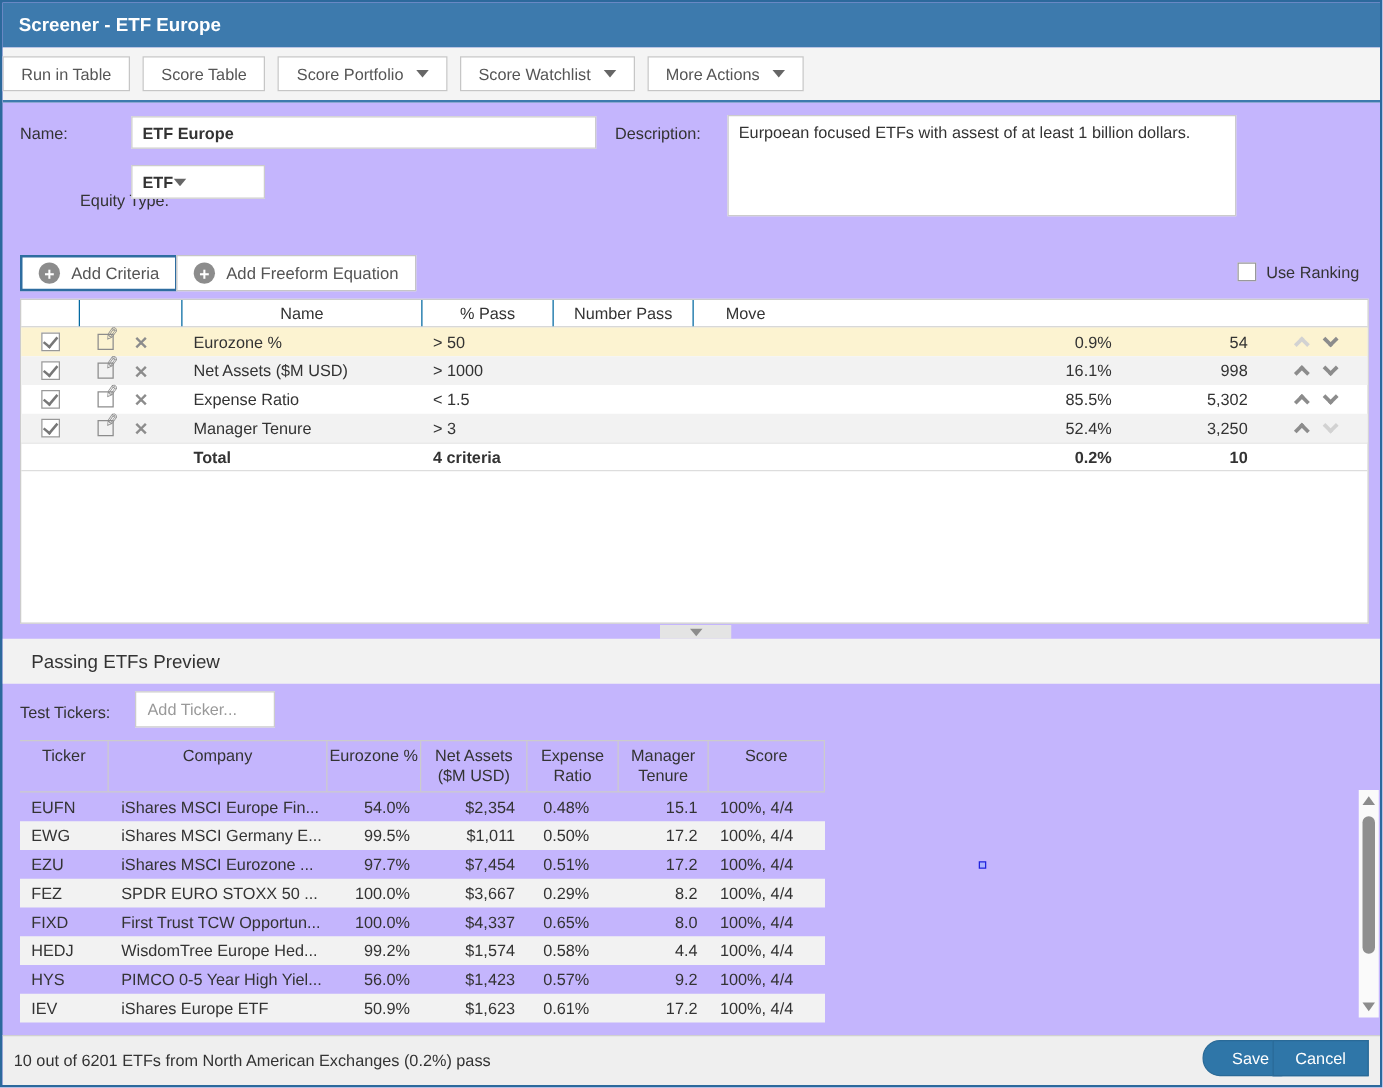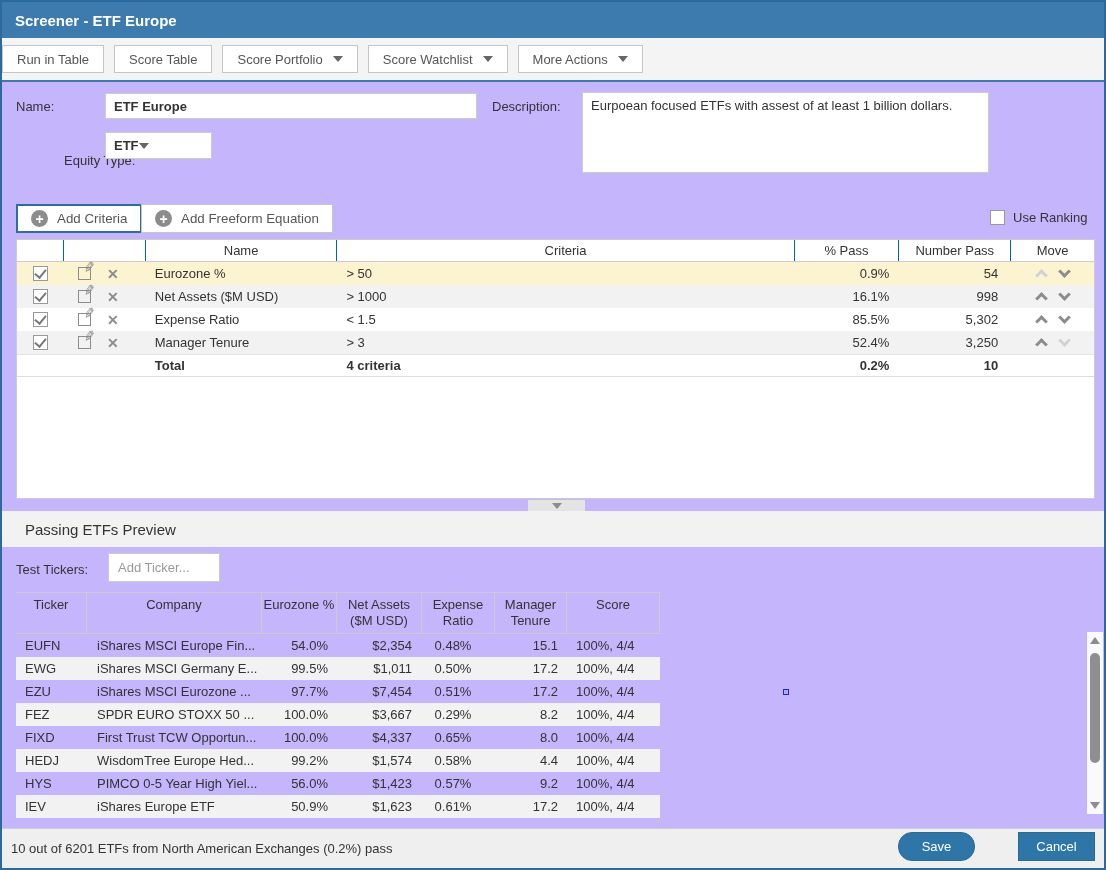--- a/index.html
+++ b/index.html
@@ -172,21 +172,21 @@
   
   .footer {
     left:0; top:826px; width:100%; height:40px; background:#efefef;
     border-top:1px solid #d0d0d0; display:flex; align-items:center; padding-left:9px;
   }
   .blue-btn {
     position:absolute; top:830px; width:77px; height:29px; background:#2f76a8;
     color:#fff; border:1px solid #2a6a97; font-size:13px; font-family:inherit;
     display:flex; align-items:center; justify-content:center; cursor:pointer;
   }
-  .save-btn { left:896px;border-radius:14px; }
+  .save-btn { left:960px;border-radius:14px; }
   .cancel-btn { left:1016px; }
 </style>
 </head>
 <body>
 
 <div class="window">
 
   <div class="abs titlebar">
     <span>Screener - ETF Europe</span>
   </div>
@@ -233,21 +233,20 @@
   <div class="abs use-ranking">
     <span class="cbx"></span>
     <span>Use Ranking</span>
   </div>
 
   <div class="abs crit-panel">
     <div class="crit-hrow">
       <div class="cc1"></div>
       <div class="cc2"></div>
       <div class="cc3" style="justify-content:center;padding-left:0;">Name</div>
-      <div class="cc4" style="justify-content:center;padding-left:0;">Criteria</div>
       <div class="cc5" style="justify-content:center;padding-right:0;">% Pass</div>
       <div class="cc6" style="justify-content:center;padding-right:0;">Number Pass</div>
       <div class="cc7">Move</div>
     </div>
 
     <div class="crit-row sel">
       <div class="cc1">
           <span class="cbx checked"></span>
         </div>
       <div class="cc2">

